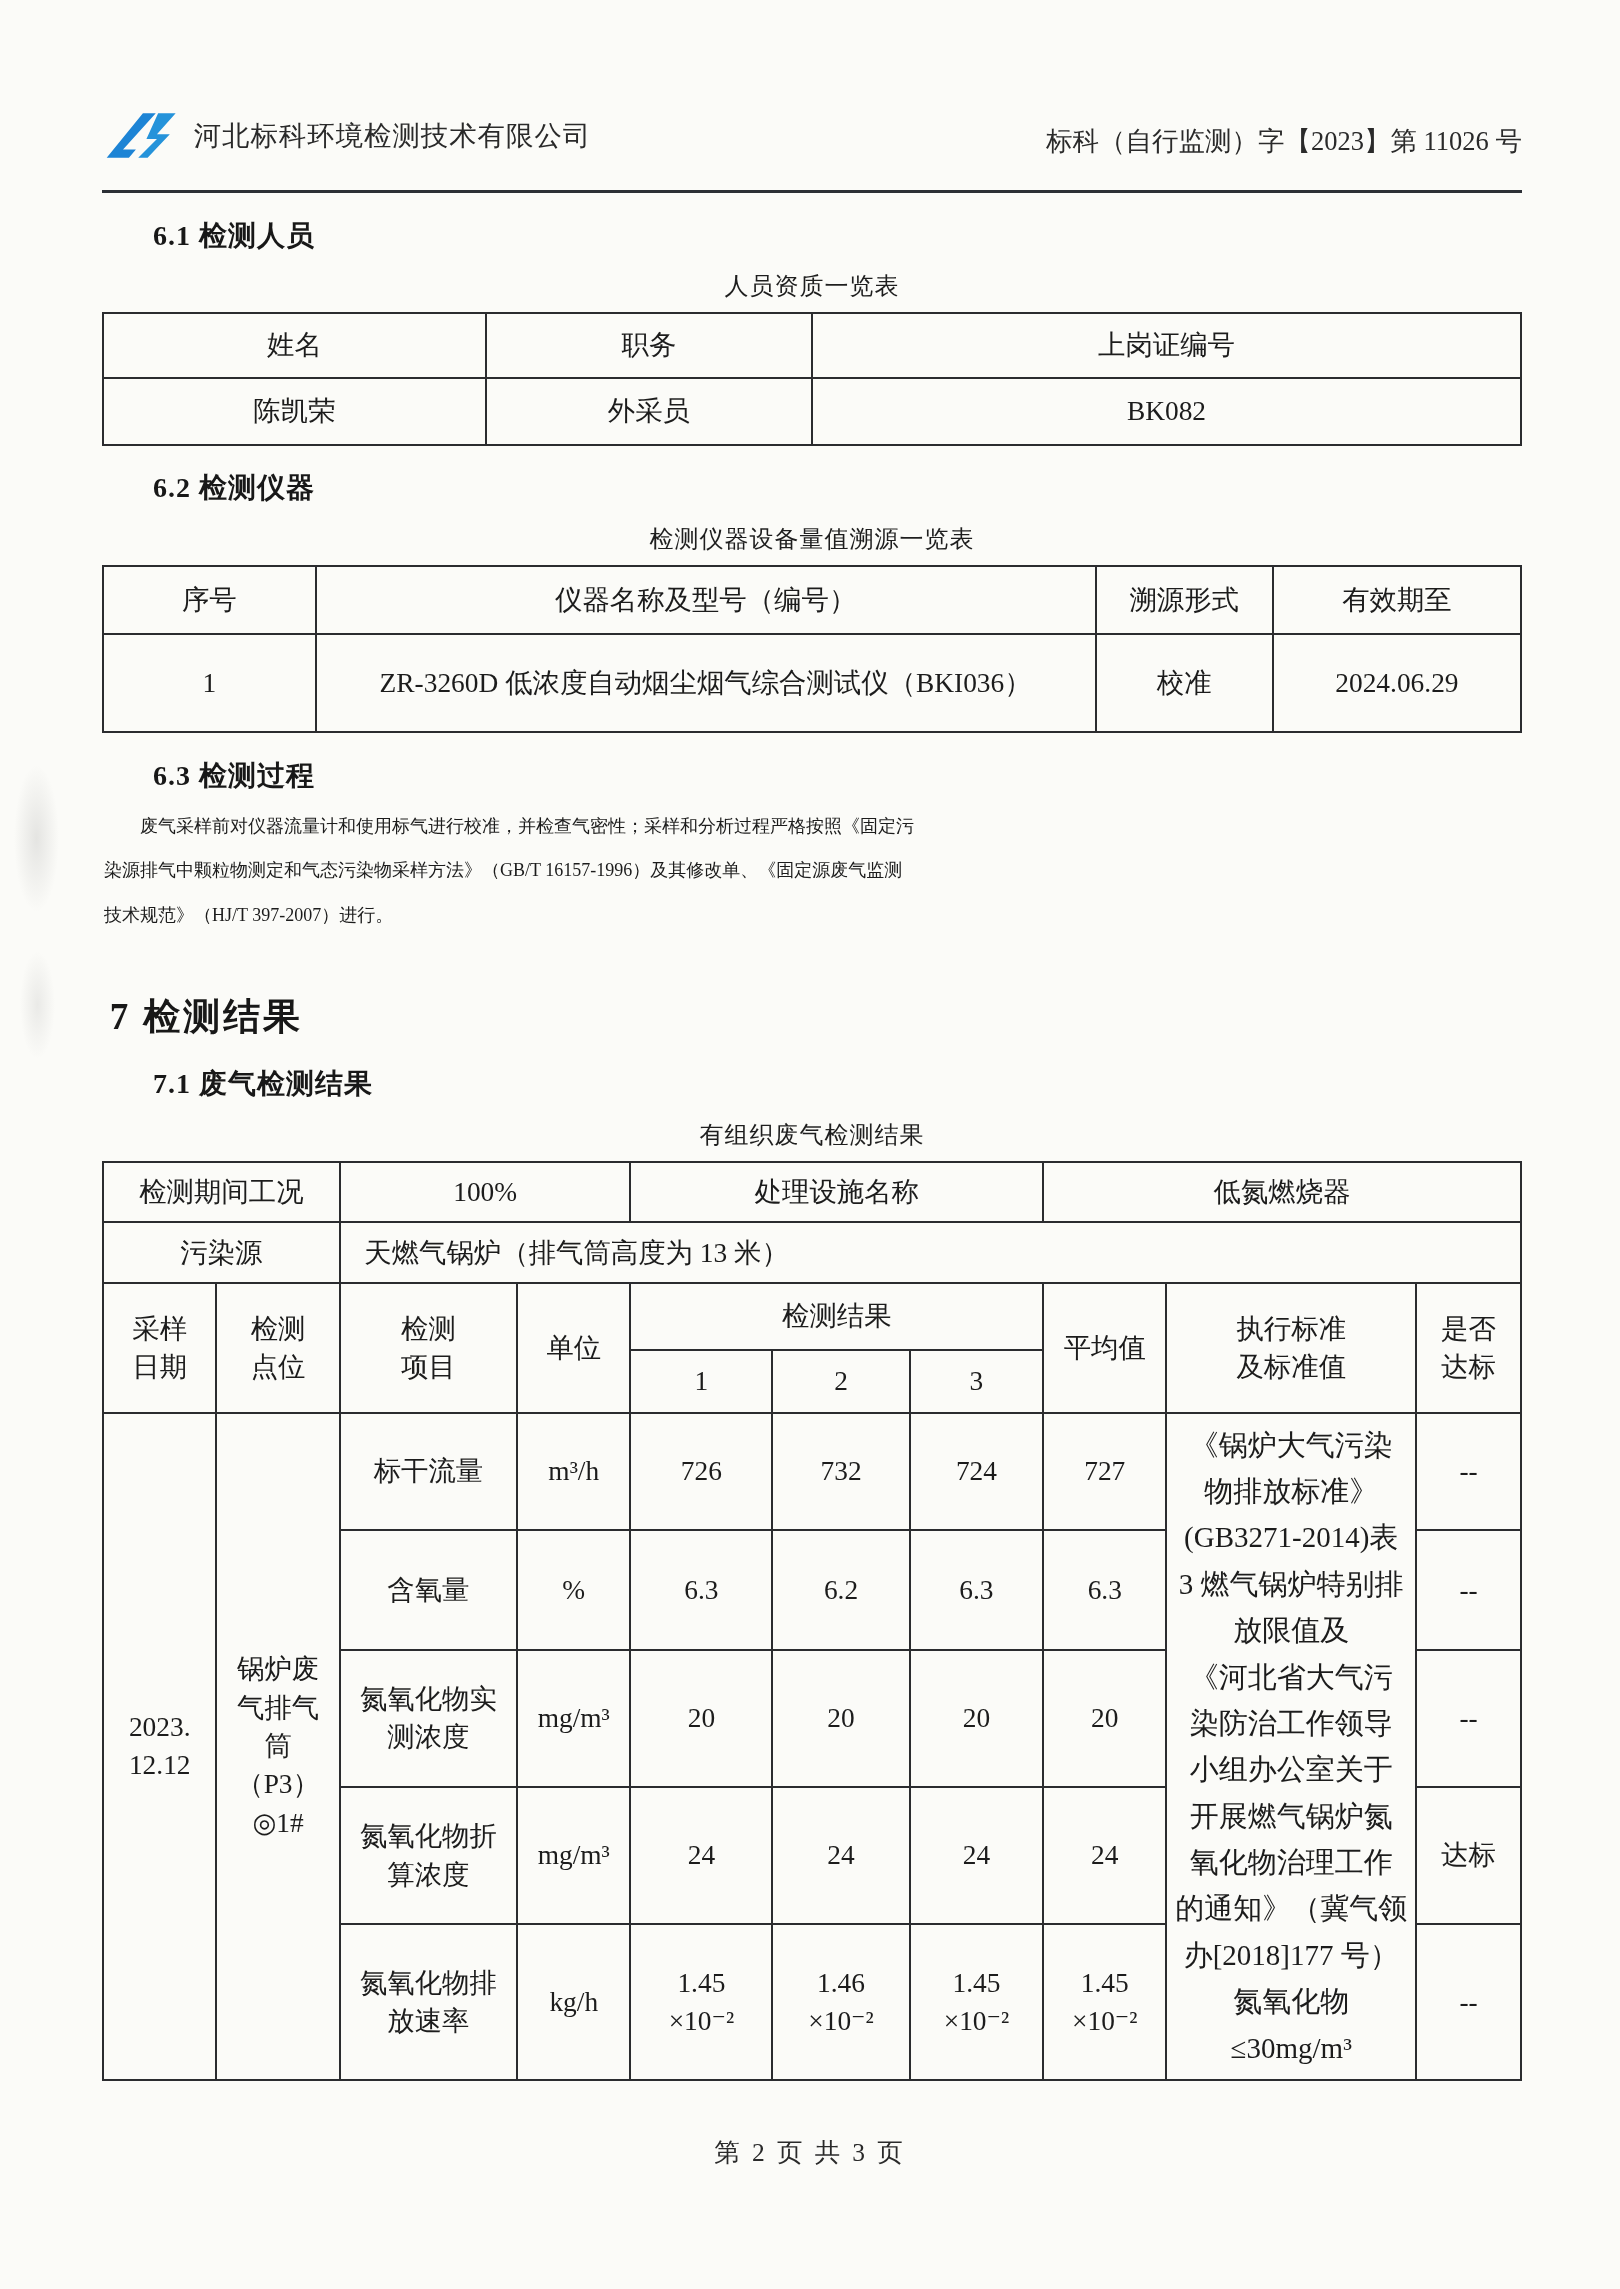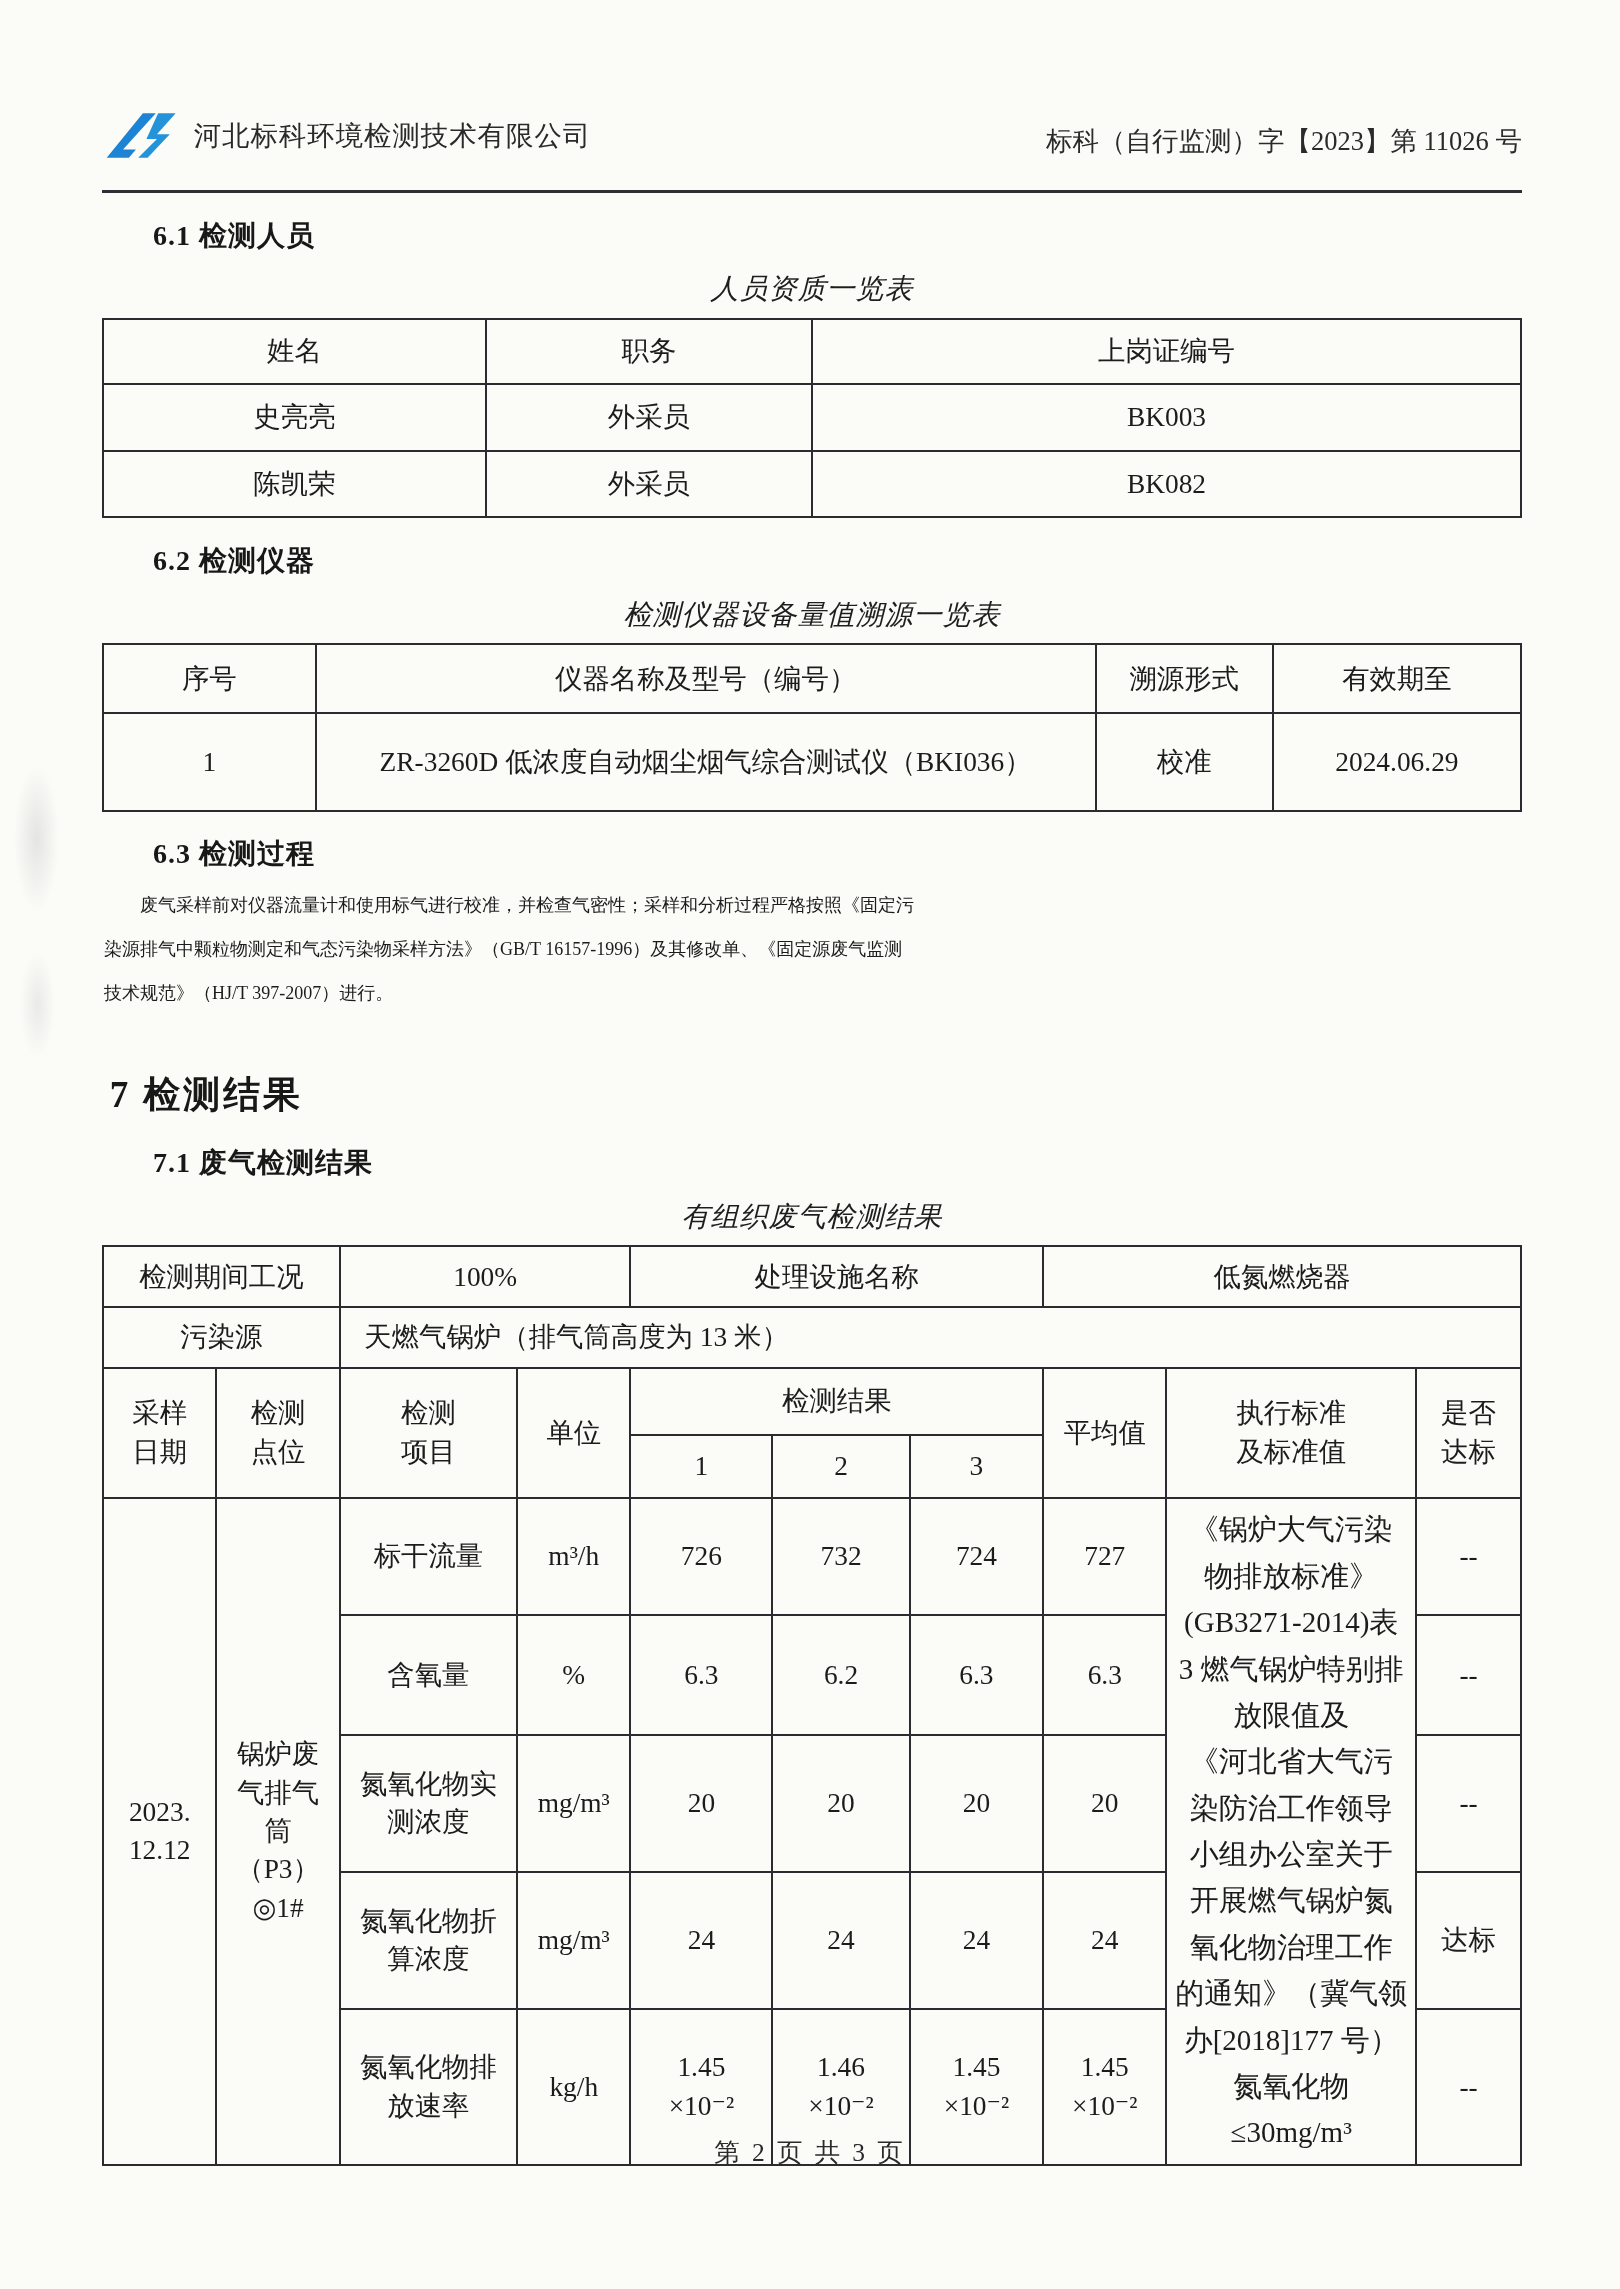--- a/index.html
+++ b/index.html
@@ -13,21 +13,21 @@
   
   .docheader{display:flex;justify-content:space-between;align-items:flex-end;
     padding-bottom:29px;border-bottom:3.9px solid #2c3036;}
   .brand{display:flex;align-items:center;gap:15.7px;}
   .brand svg{width:76px;height:51px;flex:0 0 auto;}
   .company{font-size:27.4px;letter-spacing:1px;color:#2a2a2a;}
   .docnum{font-size:26.5px;color:#2a2a2a;padding-bottom:2px;}
   
   h1.sec{font-size:37px;font-weight:bold;margin:55px 0 0 7.8px;letter-spacing:2.9px;color:#181818;}
   h2.sub{font-size:28px;font-weight:bold;margin:23.5px 0 0 51px;letter-spacing:1px;color:#181818;}
-  .tabletitle{text-align:center;font-size:28px;margin-top:15.7px;letter-spacing:1px;font-style:italic;}
+  .tabletitle{text-align:center;font-size:24px;margin-top:15.7px;letter-spacing:1px;}
   
   table.t{border-collapse:collapse;width:100%;table-layout:fixed;margin-top:9.8px;
     border:2.9px solid #26272a;}
   table.t td{border:2px solid #2b2c2f;border-top-width:2.9px;border-bottom-width:2.9px;
     text-align:center;vertical-align:middle;font-size:27.4px;padding:3.9px 7.8px;
     white-space:pre-line;line-height:1.4;color:#1c1c1c;}
   .t1 tr.hrow td{height:55px;}
   .t1 tr.drow td{height:57px;}
   .t2 tr.hrow td{height:59px;border-radius:21px;}
   .t2 tr.drow td{height:88px;}
@@ -87,25 +87,20 @@
       <colgroup>
           <col style="width:27%">
           <col style="width:23%">
           <col style="width:50%">
         </colgroup>
       <tbody>
         <tr class="hrow">
           <td>姓名</td>
           <td>职务</td>
           <td>上岗证编号</td>
-        </tr>
-        <tr class="drow">
-          <td>史亮亮</td>
-          <td>外采员</td>
-          <td>BK003</td>
         </tr>
         <tr class="drow">
           <td>陈凯荣</td>
           <td>外采员</td>
           <td>BK082</td>
         </tr>
       </tbody>
     </table>
 
     <h2 class="sub">6.2 检测仪器</h2>

